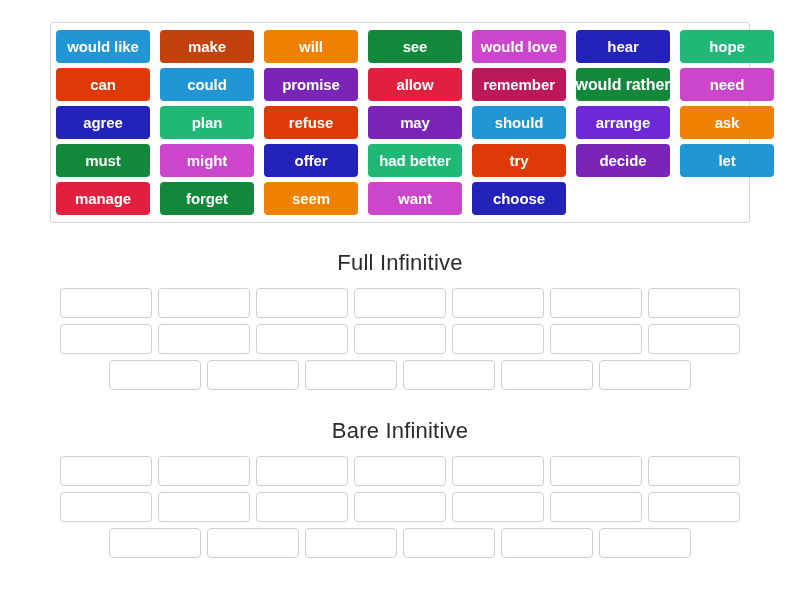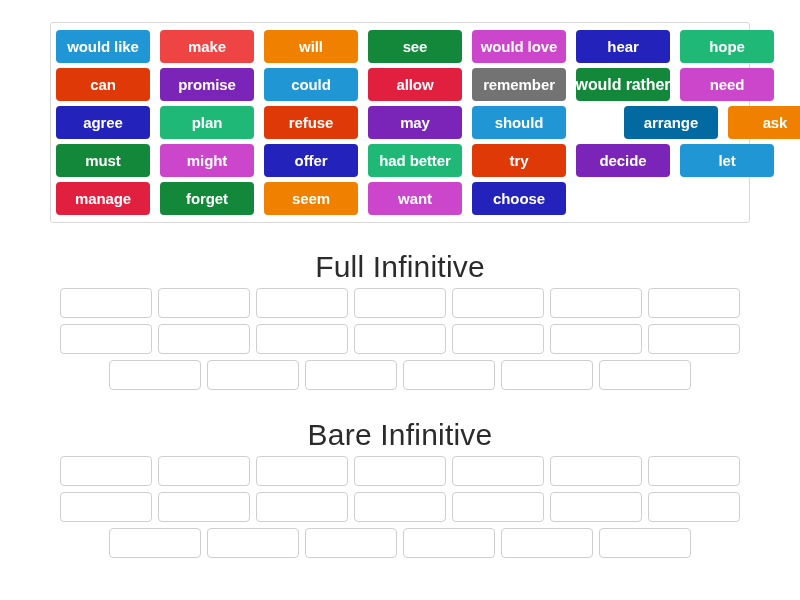--- a/index.html
+++ b/index.html
@@ -60,21 +60,21 @@
     white-space: nowrap;
   }
   .tile.small { font-size: 16px; }
 
   
   .section-title {
     position: absolute;
     left: 0;
     width: 800px;
     text-align: center;
-    font-size: 30px;
+    font-size: 22px;
     color: #2b2b2b;
     font-weight: normal;
     letter-spacing: 0.2px;
   }
   #title-full { top: 250px; }
   #title-bare { top: 418px; }
 
   .slot-area { position: absolute; left: 0; width: 800px; }
   #slots-full { top: 288px; }
   #slots-bare { top: 456px; }
@@ -97,43 +97,43 @@
   }
 </style>
 </head>
 <body>
 
 <div class="page">
 
   <div class="wordbank" id="wordbank">
       <div class="wb-row">
         <div class="tile" style="background: rgb(33, 150, 212);">would like</div>
-        <div class="tile" style="background: #ef4444;">make</div>
+        <div class="tile" style="background: #c2410c;">make</div>
         <div class="tile" style="background: rgb(240, 128, 0);">will</div>
         <div class="tile" style="background: rgb(19, 136, 58);">see</div>
         <div class="tile" style="background: rgb(204, 70, 204);">would love</div>
         <div class="tile" style="background: rgb(35, 35, 187);">hear</div>
         <div class="tile" style="background: rgb(31, 184, 119);">hope</div>
       </div>
       <div class="wb-row">
         <div class="tile" style="background: rgb(223, 57, 8);">can</div>
+        <div class="tile" style="background: rgb(33, 150, 212);">could</div>
         <div class="tile" style="background: rgb(123, 36, 184);">promise</div>
-        <div class="tile" style="background: rgb(33, 150, 212);">could</div>
         <div class="tile" style="background: rgb(224, 32, 62); text-align: center;">allow</div>
-        <div class="tile" style="background: #737373;">remember</div>
+        <div class="tile" style="background: #be185d;">remember</div>
         <div class="tile small" style="background: rgb(19, 136, 58);">would rather</div>
         <div class="tile" style="background: rgb(204, 70, 204);">need</div>
       </div>
       <div class="wb-row">
         <div class="tile" style="background: rgb(35, 35, 187);">agree</div>
         <div class="tile" style="background: rgb(31, 184, 119);">plan</div>
         <div class="tile" style="background: rgb(223, 57, 8);">refuse</div>
         <div class="tile" style="background: rgb(123, 36, 184); text-align: center;">may</div>
         <div class="tile" style="background: rgb(33, 150, 212);">should</div>
-        <div class="tile" style="background: #0369a1; margin-left: 48px;">arrange</div>
+        <div class="tile" style="background: #6d28d9;">arrange</div>
         <div class="tile" style="background: rgb(240, 128, 0);">ask</div>
       </div>
       <div class="wb-row">
         <div class="tile" style="background: rgb(19, 136, 58);">must</div>
         <div class="tile" style="background: rgb(204, 70, 204);">might</div>
         <div class="tile" style="background: rgb(35, 35, 187);">offer</div>
         <div class="tile" style="background: rgb(31, 184, 119);">had better</div>
         <div class="tile" style="background: rgb(223, 57, 8);">try</div>
         <div class="tile" style="background: rgb(123, 36, 184);">decide</div>
         <div class="tile" style="background: rgb(33, 150, 212);">let</div>

